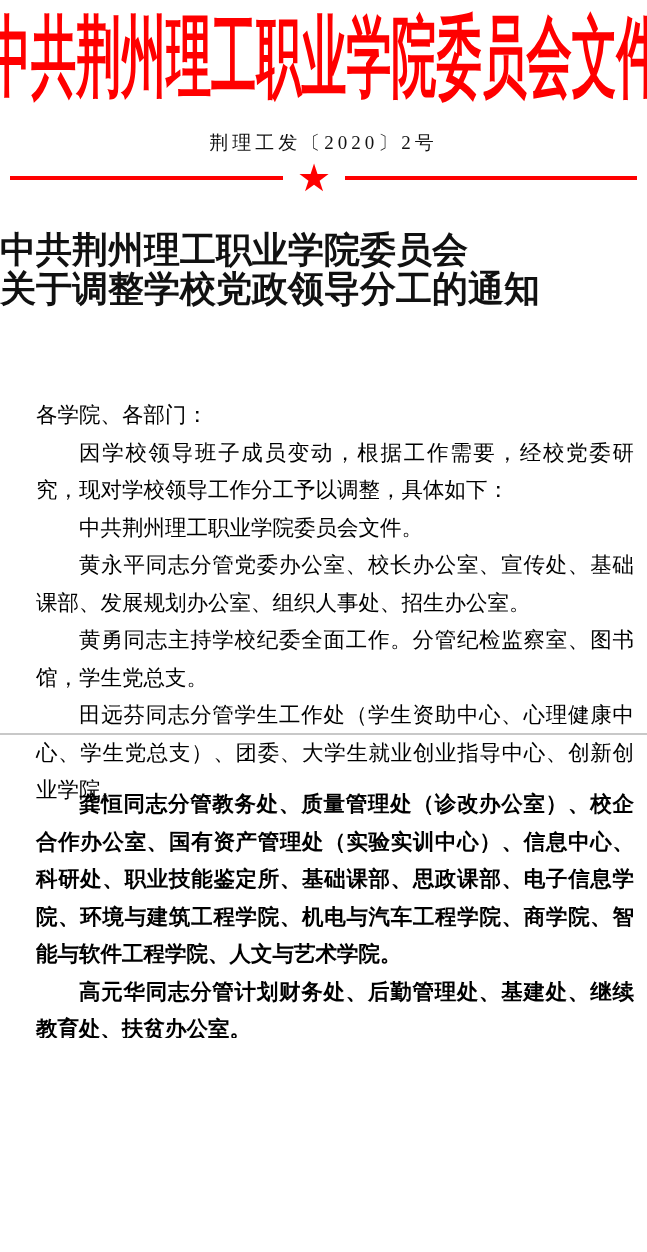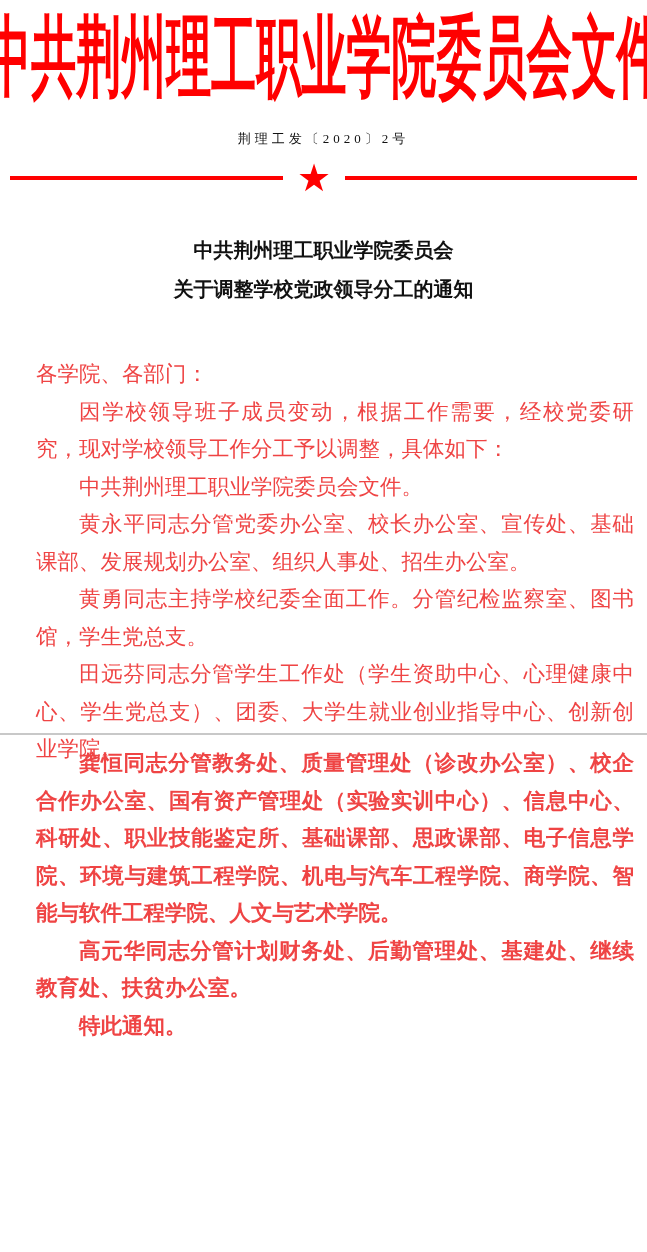--- a/index.html
+++ b/index.html
@@ -29,21 +29,21 @@
     color: #ff0000;
     transform: translateX(-50%) scaleX(0.512);
   }
 
   
   .doc-number {
     position: absolute;
     top: 130px; left: 0;
     width: 647px;
     text-align: center;
-    font-size: 13px;
+    font-size: 19px;
     letter-spacing: 4px;
     color: #111111;
   }
 
   
   .rule {
     position: absolute;
     top: 159px; left: 10px; right: 10px;
     height: 38px;
     display: flex;
@@ -59,37 +59,38 @@
     line-height: 38px;
     color: #ff0000;
     font-family: "DejaVu Sans", sans-serif;
   }
 
   
   .doc-title {
     position: absolute;
     top: 231px; left: 0;
     width: 647px;
-    text-align: center;
-    font-size: 20px;
+    text-align: left;
+    font-size: 36px;
     line-height: 39px;
     font-weight: 600;
     color: #111111;
   }
 
   
   .body-block {
     position: absolute;
     left: 36px;
     width: 598px;
     font-size: 21.5px;
     line-height: 37.5px;
     text-align: justify;
     text-justify: inter-ideograph;
-    color: #ef4444;
+    color: #000000;
+    margin-top: 41px;
   }
   .body-page1 { top: 356px; }
   .body-page2 { top: 745px; font-weight: bold; }
   .body-block p { margin: 0; text-indent: 2em; }
   .body-block p.no-indent { text-indent: 0; }
 
   
   .page-divider {
     position: absolute;
     top: 733px; left: 0;

